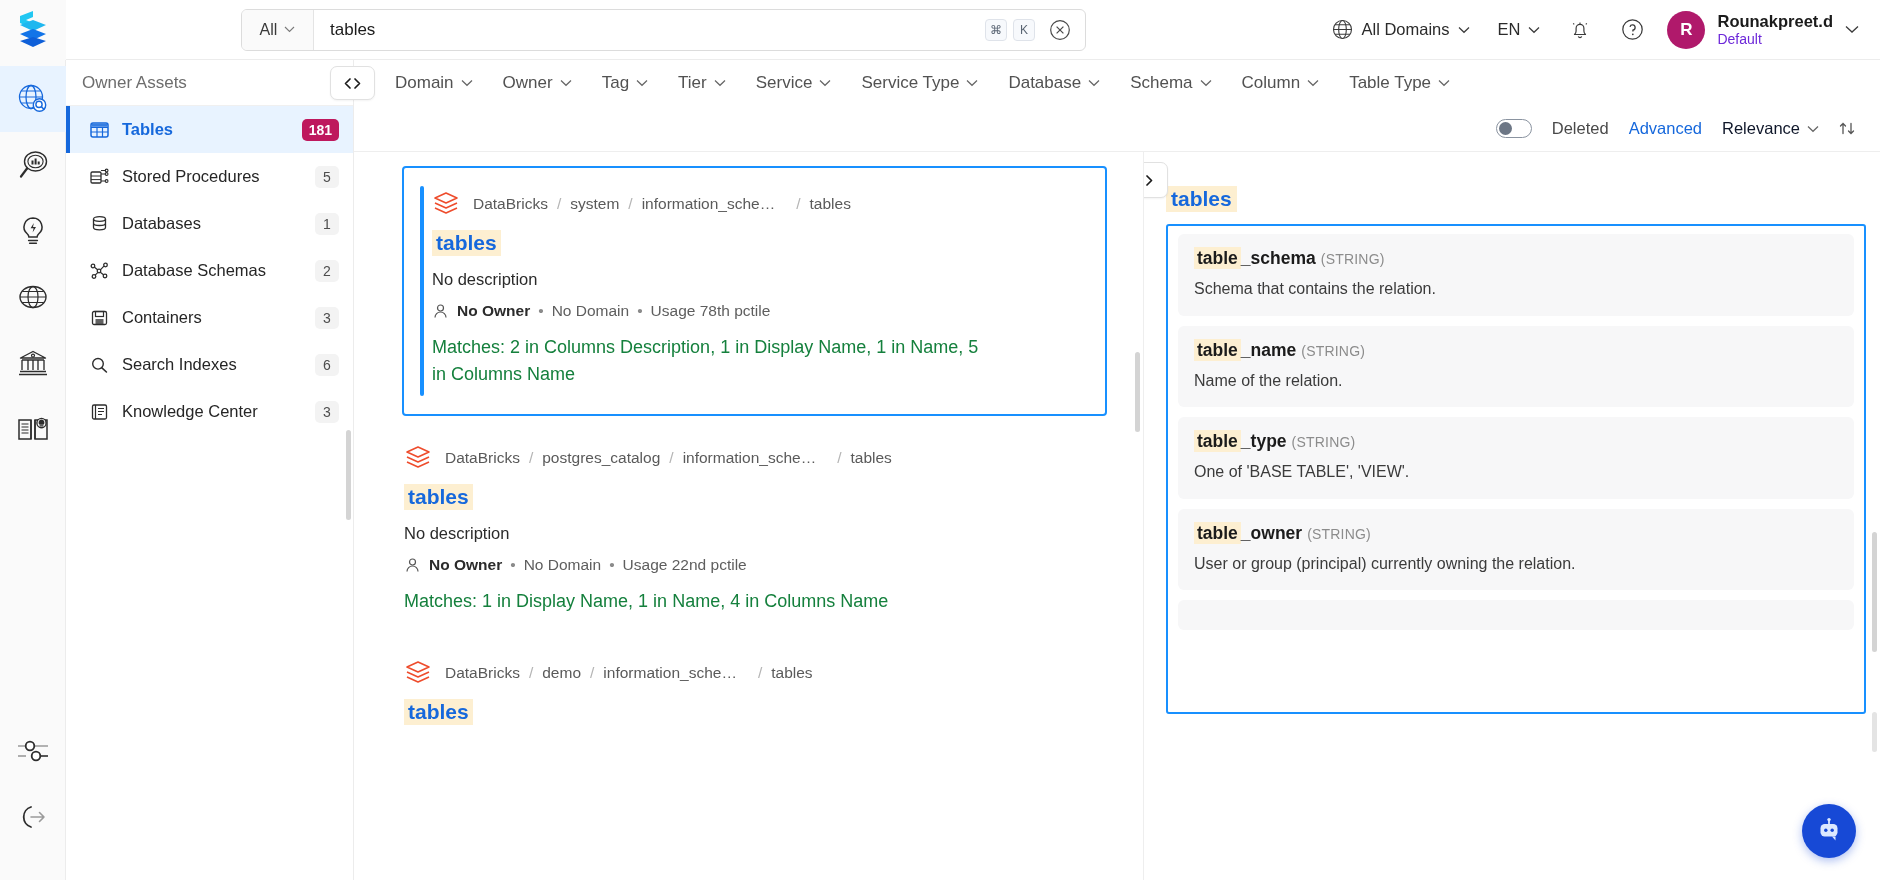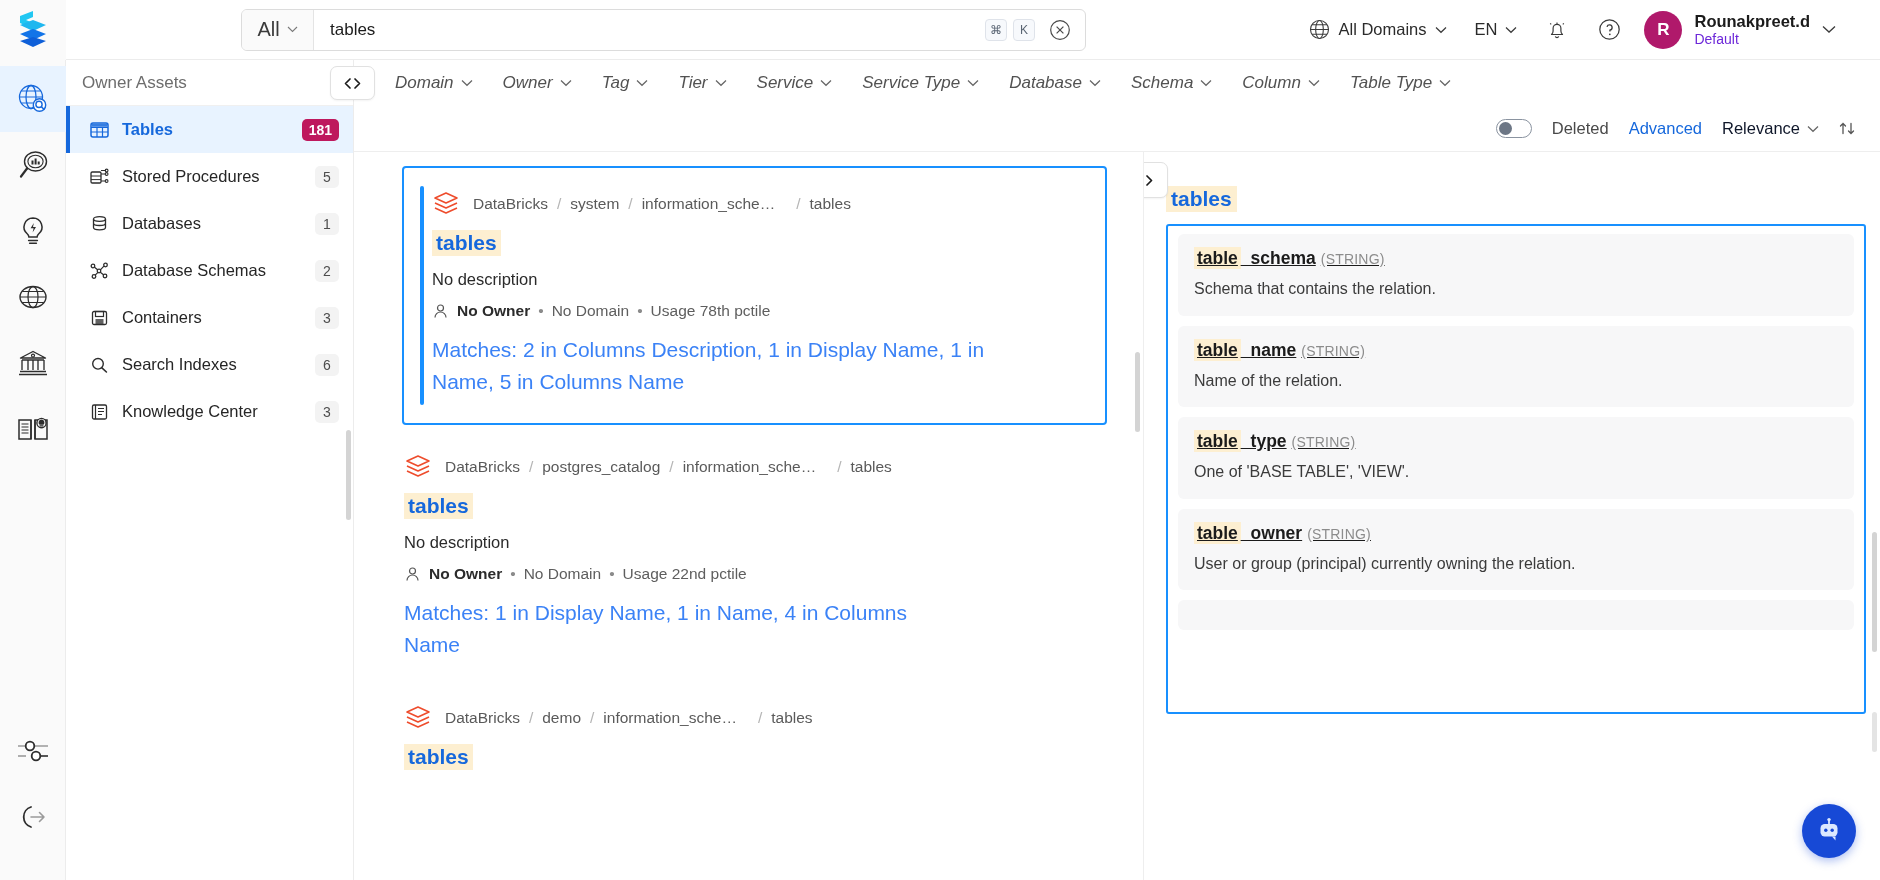--- a/index.html
+++ b/index.html
@@ -29,35 +29,35 @@
   .searchbox {
     width: 845px; height: 42px;
     border: 1px solid #dcdcdc; border-radius: 6px;
     display: flex; align-items: center; background: #fff;
   }
   .scope {
     width: 72px; height: 40px; background: #fafafa;
     border-right: 1px solid #e4e4e4;
     border-radius: 5px 0 0 5px;
     display: flex; align-items: center; justify-content: center; gap: 7px;
-    font-size: 20px; color: #3a3a3a; cursor: pointer;
+    font-size: 16px; color: #3a3a3a; cursor: pointer;
   }
   .search-input {
     flex: 1; border: none; outline: none; height: 40px;
     font-size: 17px; color: #1b1b1b; padding-left: 16px;
     font-family: "Liberation Sans", sans-serif; background: transparent;
   }
   .kbd {
     min-width: 22px; height: 22px; border: 1px solid #dfe3ea; border-radius: 4px;
     background: #f7f9fc; display: flex; align-items: center; justify-content: center;
     font-size: 12px; color: #5a6573; margin-right: 6px; padding: 0 4px;
   }
   .clear-btn { margin: 0 14px 0 8px; cursor: pointer; display: flex; }
 
-  .top-right { margin-left: auto; display: flex; align-items: center; padding-right: 30px; gap: 0; }
+  .top-right { margin-left: auto; display: flex; align-items: center; padding-right: 7px; gap: 0; }
   .tr-item { display: flex; align-items: center; gap: 8px; font-size: 16.5px; color: #2b2b2b; cursor: pointer; padding: 0 14px; height: 44px; }
   .avatar {
     width: 38px; height: 38px; border-radius: 50%; background: #b0196b;
     color: #fff; display: flex; align-items: center; justify-content: center;
     font-size: 17px; font-weight: 600;
   }
   .user-name { font-size: 16.5px; font-weight: 700; color: #1b1b1b; line-height: 1.15; }
   .user-sub { font-size: 14px; color: #6d28d9; line-height: 1.2; }
 
   
@@ -116,21 +116,21 @@
   }
   .collapse-btn {
     position: absolute; left: -24px; top: 6px;
     width: 45px; height: 34px; border: 1px solid #e1e1e1; border-radius: 7px;
     background: #fff; display: flex; align-items: center; justify-content: center;
     cursor: pointer; font-size: 16px; color: #1b1b1b; z-index: 5;
     box-shadow: 0 1px 2px rgba(0,0,0,.05);
   }
   .filter-item {
     display: flex; align-items: center; gap: 7px; font-size: 17px; color: #525252;
-    cursor: pointer; padding: 0 15px; height: 40px; font-style: italic;
+    cursor: pointer; padding: 0 15px; height: 40px;
   }
   .filter-item:first-of-type { margin-left: 42px; }
 
   .subbar {
     height: 46px; display: flex; align-items: center; justify-content: flex-end;
     padding-right: 24px; gap: 20px; border-bottom: 1px solid #eeeeee;
   }
   .toggle {
     width: 36px; height: 19px; border-radius: 10px; background: #ffffff;
     border: 1.5px solid #8a93a0; position: relative; cursor: pointer;
@@ -162,21 +162,21 @@
   .crumbs { display: flex; align-items: center; gap: 9px; font-size: 15.5px; color: #5a5a5a; }
   .crumb-sep { color: #b5b5b5; }
   .title-hl {
     display: inline-block; margin-top: 12px; background: #fdefd1;
     color: #1668dc; font-size: 21px; font-weight: 600; padding: 1px 4px;
   }
   .desc { margin-top: 14px; font-size: 16.5px; color: #2b2b2b; }
   .meta { margin-top: 13px; display: flex; align-items: center; gap: 8px; font-size: 15.5px; color: #5e5e5e; }
   .meta b { color: #2b2b2b; font-weight: 700; }
   .dot { color: #8b8b8b; }
-  .matches { margin-top: 14px; font-size: 21px; color: #3b82f6; line-height: 1.5; max-width: 560px; }
+  .matches { margin-top: 14px; font-size: 18px; color: #15803d; line-height: 1.5; max-width: 560px; }
   .results-scroll {
     position: absolute; right: 3px; top: 200px; width: 5px; height: 80px;
     background: #d4d4d4; border-radius: 3px;
   }
 
   
   .preview { flex: 1; position: relative; padding: 0; overflow: hidden; }
   .preview-collapse {
     position: absolute; left: -24px; top: 10px;
     width: 48px; height: 36px; border: 1px solid #e1e1e1; border-radius: 7px;
@@ -186,21 +186,21 @@
   }
   .preview-title {
     display: inline-block; margin: 34px 0 0 22px; background: #fdefd1;
     color: #1668dc; font-size: 21px; font-weight: 600; padding: 1px 5px;
   }
   .col-list {
     margin: 12px 14px 0 22px; border: 2px solid #1890ff; border-radius: 3px;
     padding: 8px 10px 10px 10px; height: 490px; overflow: hidden;
   }
   .col-card { background: #f7f7f8; border-radius: 6px; padding: 14px 16px 16px 16px; margin-bottom: 10px; }
-  .col-name { font-size: 17.5px; font-weight: 700; color: #1b1b1b; text-decoration: underline; }
+  .col-name { font-size: 17.5px; font-weight: 700; color: #1b1b1b; }
   .col-name .hl { background: #fdefd1; padding: 1px 3px; }
   .col-type { font-size: 14px; color: #8c8c8c; font-weight: 400; margin-left: 5px; letter-spacing: .2px; }
   .col-desc { margin-top: 9px; font-size: 16px; color: #3b3b3b; line-height: 1.35; }
   .preview-scroll {
     position: absolute; right: 3px; top: 380px; width: 5px; height: 120px;
     background: #d4d4d4; border-radius: 3px;
   }
   .preview-scroll2 {
     position: absolute; right: 3px; top: 560px; width: 5px; height: 40px;
     background: #e4e4e4; border-radius: 3px;

